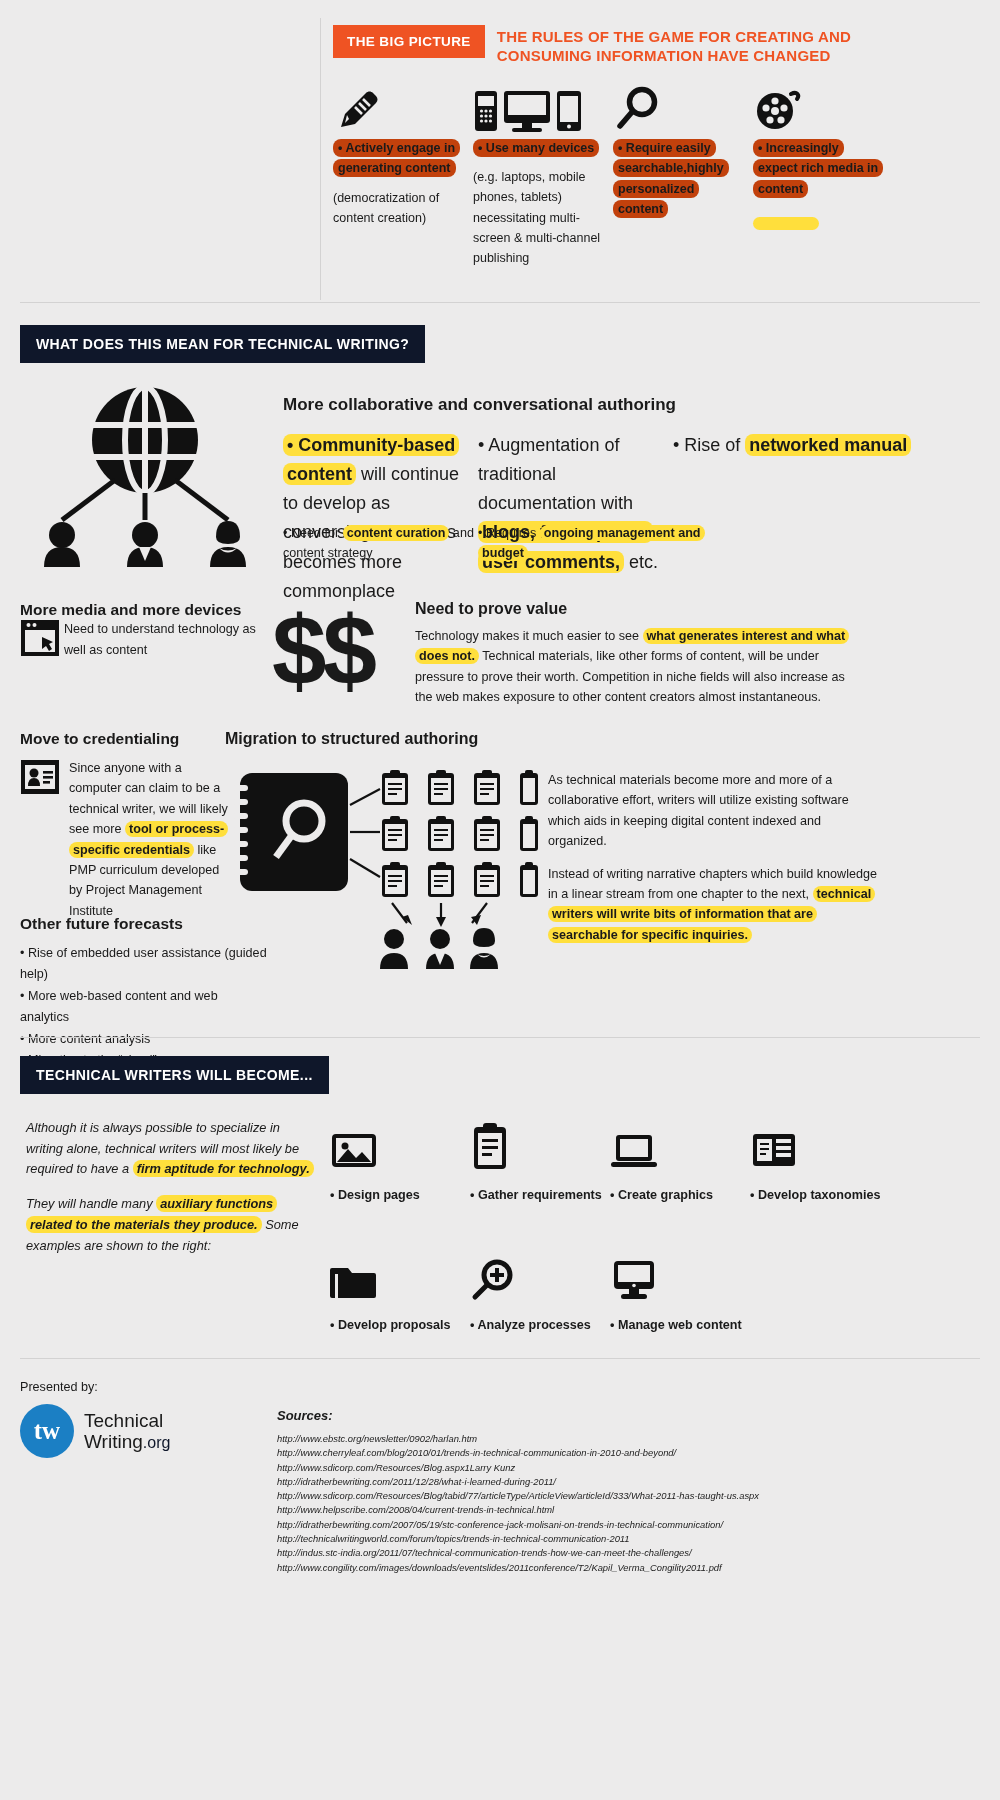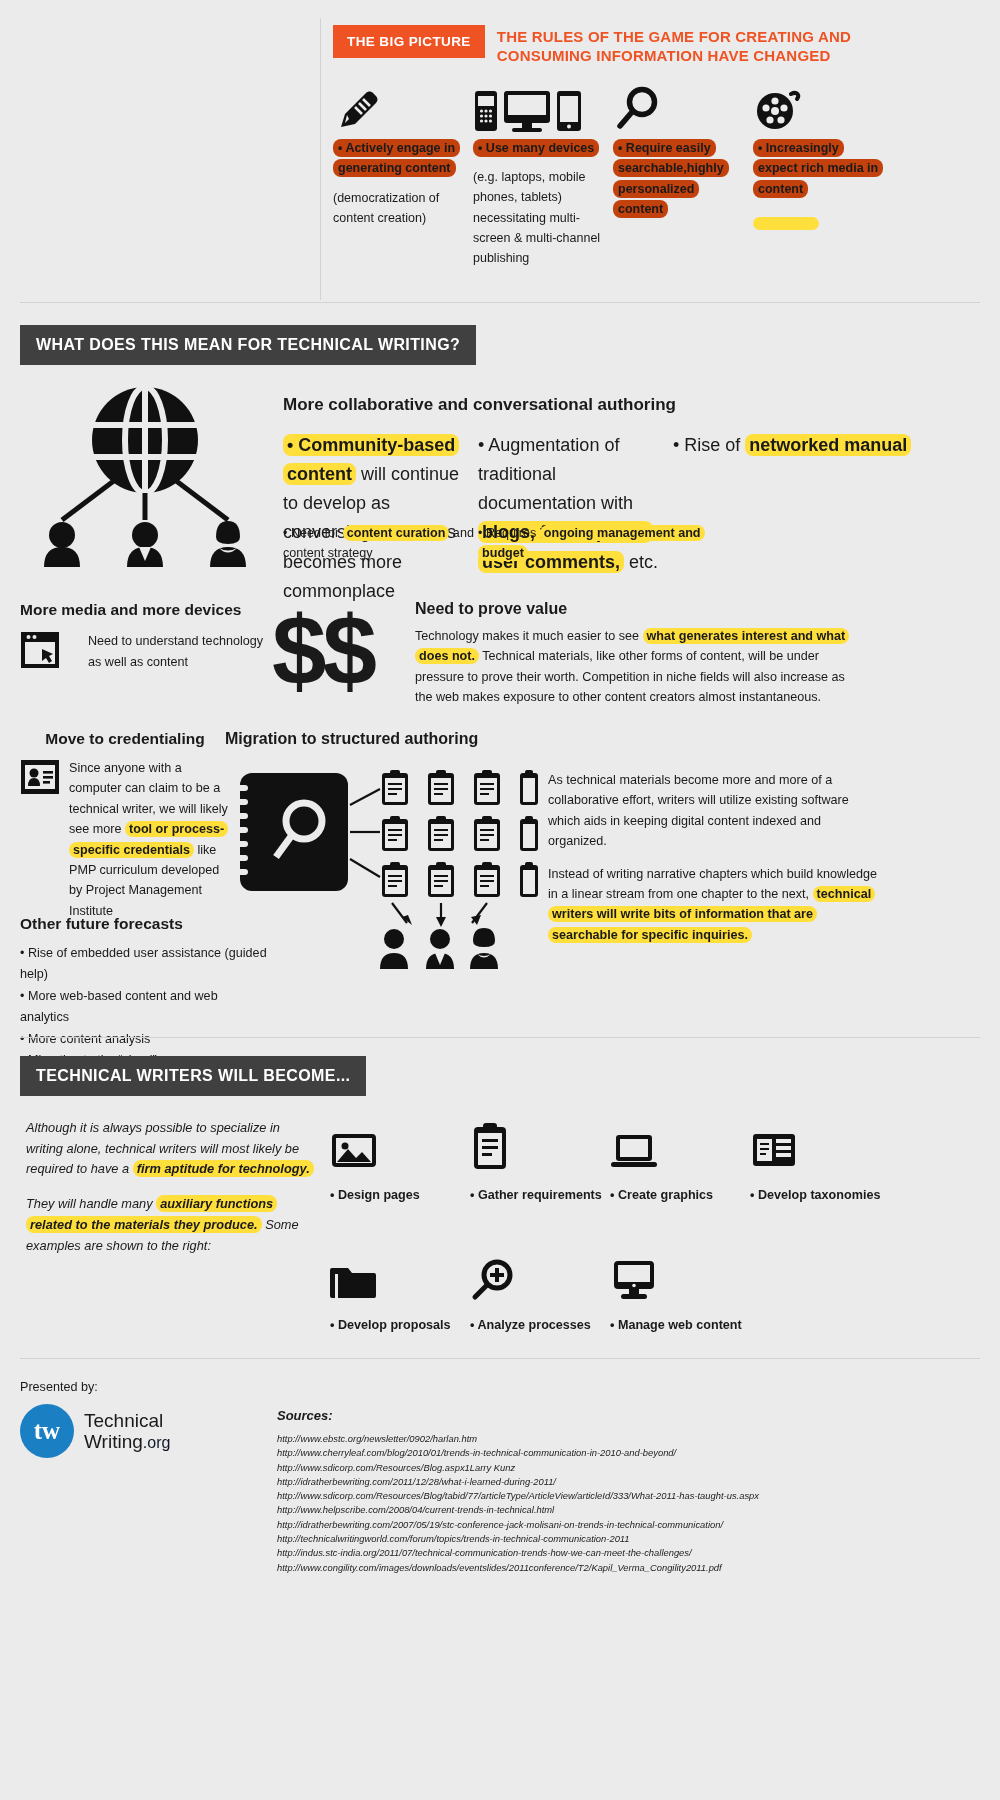--- a/index.html
+++ b/index.html
@@ -57,55 +57,55 @@
   .col4 { width: 140px; padding-right: 12px; }
   .icon-wrap { height: 58px; display: flex; align-items: center; }
   .bullet-hl {
     font-size: 12.5px; font-weight: bold; line-height: 1.65;
   }
   .bullet-hl span.hl { background: #c2410c; border-radius: 8px; padding: 2px 5px; box-decoration-break: clone; -webkit-box-decoration-break: clone; }
   .bullet-note { font-size: 12.5px; line-height: 1.62; margin-top: 9px; }
   .pill-extra { display:inline-block; width: 66px; height: 13px; background:#ffdf3c; border-radius: 8px; margin-top: 18px; }
 
   
-  .banner { position: absolute; background: #404040; color: #fff; font-weight: bold;
-            font-size: 16px; letter-spacing: .4px; padding: 11px 16px; }
+  .banner { position: absolute; background: #0f172a; color: #fff; font-weight: bold;
+            font-size: 14px; letter-spacing: .4px; padding: 11px 16px; }
 
   
   .globe-block { position: absolute; left: 20px; top: 385px; width: 250px; }
   .collab { position: absolute; left: 283px; top: 395px; width: 700px; }
   .collab h3 { font-size: 17px; font-weight: bold; margin-bottom: 16px; }
   .collab-cols { display: flex; gap: 0; }
   .cc { font-size: 18px; line-height: 1.62; }
   .cc1 { width: 195px; }
   .cc2 { width: 195px; }
   .cc3 { width: 240px; }
   .hl { background: #ffdf3c; border-radius: 8px; padding: 1px 4px; font-weight: bold;
         box-decoration-break: clone; -webkit-box-decoration-break: clone; }
 
   .row2 { position: absolute; left: 283px; top: 523px; display: flex; }
   .r2a { width: 195px; font-size: 12.6px; line-height: 1.62; }
   .r2b { width: 260px; font-size: 12.6px; line-height: 1.62; }
 
   
   .media { position: absolute; left: 20px; top: 600px; width: 250px; }
   .media h3 { font-size: 15.5px; font-weight: bold; line-height: 1.25; }
-  .media-body { display: flex; gap: 28px; margin-top: 12px; }
+  .media-body { display: flex; gap: 4px; }
   .media-body p { font-size: 12.6px; line-height: 1.6; }
 
   .dollars { position: absolute; left: 272px; top: 605px;
              font-size: 98px; font-weight: bold; letter-spacing: -4px; line-height: .95;
              font-family: "Liberation Sans", sans-serif; }
   .prove { position: absolute; left: 415px; top: 600px; width: 450px; }
   .prove h3 { font-size: 16px; font-weight: bold; }
   .prove p { font-size: 12.6px; line-height: 1.62; margin-top: 8px; }
 
   
   .cred { position: absolute; left: 20px; top: 730px; width: 210px; }
-  .cred h3 { font-size: 15.5px; font-weight: bold; text-align: center; }
+  .cred h3 { font-size: 15.5px; font-weight: bold; }
   .cred-body { display: flex; gap: 9px; margin-top: 10px; }
   .cred-body p { font-size: 12.6px; line-height: 1.62; }
 
   .forecast { position: absolute; left: 20px; top: 915px; width: 250px; }
   .forecast h3 { font-size: 15.5px; font-weight: bold; margin-bottom: 10px; }
   .forecast li { font-size: 12.6px; line-height: 1.7; list-style: none; }
 
   .migration { position: absolute; left: 225px; top: 730px; width: 760px; }
   .migration h3 { font-size: 16px; font-weight: bold; }
   .mig-right { position: absolute; left: 548px; top: 770px; width: 330px; }

